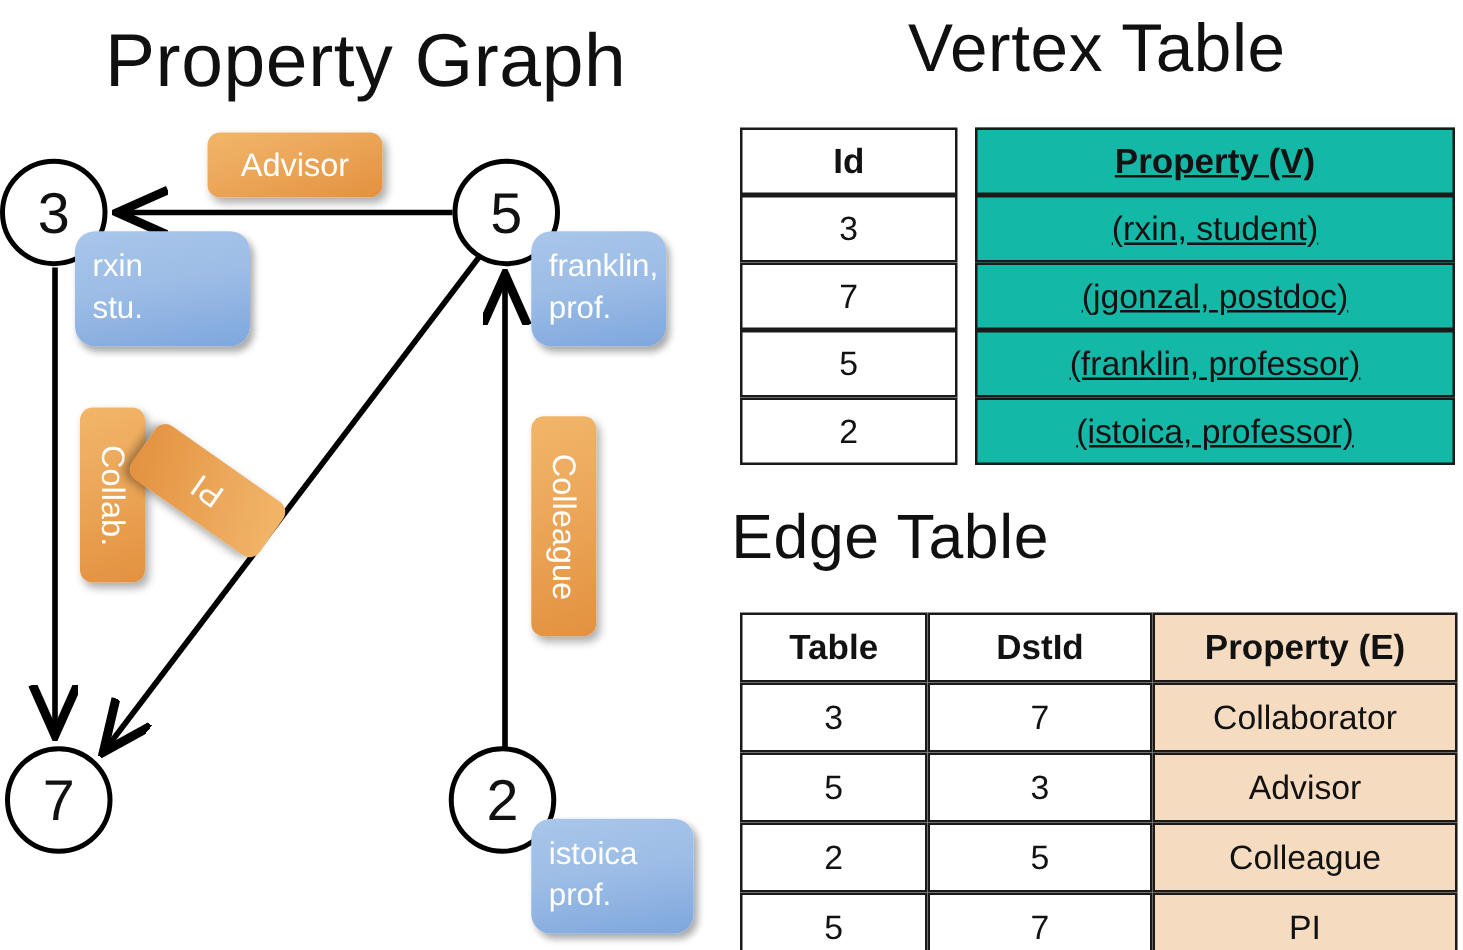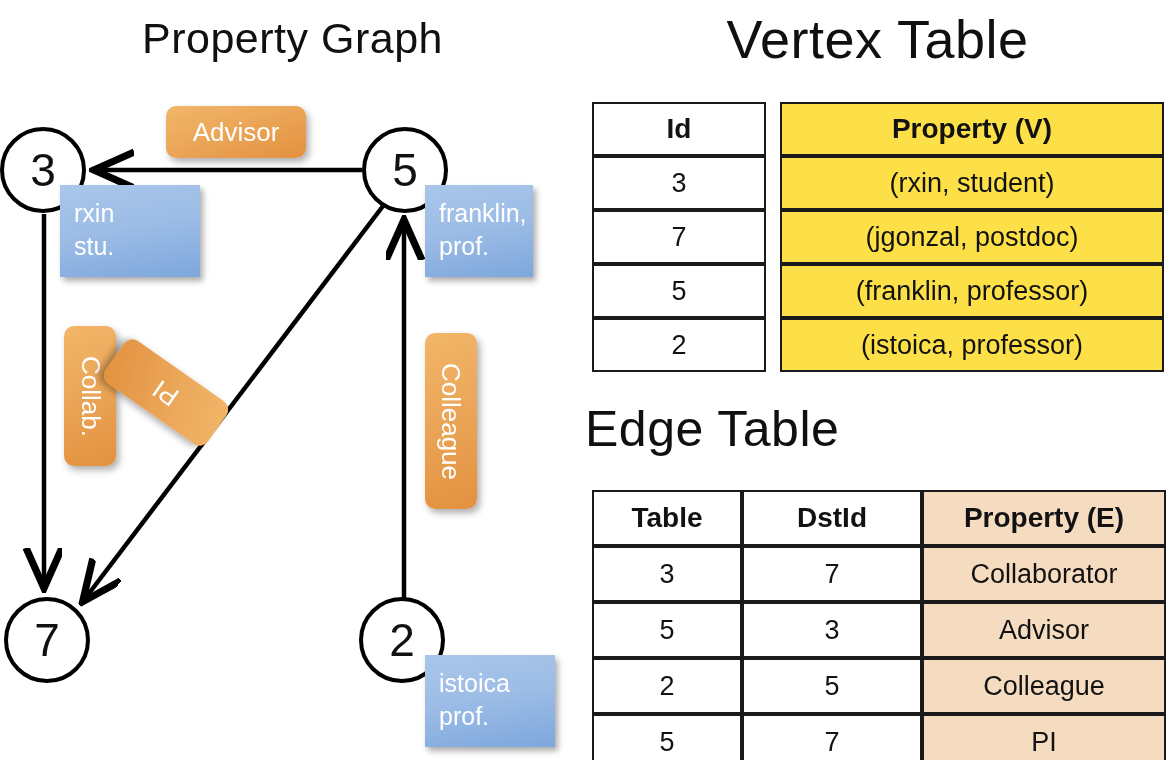--- a/index.html
+++ b/index.html
@@ -23,21 +23,21 @@
     font-weight: 300;
     color: #101010;
     letter-spacing: 0.5px;
     white-space: nowrap;
   }
   #title-property-graph {
     left: 0px;
     top: 14px;
     width: 585px;
     text-align: center;
-    font-size: 43px;
+    font-size: 60px;
   }
   #title-vertex-table {
     left: 585px;
     top: 8px;
     width: 585px;
     text-align: center;
     font-size: 54px;
   }
   #title-edge-table {
     left: 585px;
@@ -75,21 +75,21 @@
     justify-content: center;
     font-size: 46px;
     font-weight: 300;
     color: #111;
     z-index: 5;
   }
 
   
   .prop-box {
     position: absolute;
-    border-radius: 0;
+    border-radius: 16px;
     background: linear-gradient(170deg, #a9c6ea 0%, #9dbde6 45%, #7ea7dd 100%);
     box-shadow: 3px 4px 6px rgba(0,0,0,0.33);
     color: #ffffff;
     font-size: 25px;
     line-height: 1.3;
     padding: 12px 14px;
     box-sizing: border-box;
     z-index: 8;
   }
   .prop-box span { display: block; white-space: nowrap; }
@@ -131,21 +131,21 @@
     vertical-align: middle;
     font-weight: 400;
     font-size: 27px;
     color: #121212;
     font-family: "Liberation Sans", sans-serif;
   }
   .tbl th {
     font-weight: 700;
     font-size: 28px;
   }
-  .blue-cell { background: #fde047; }
+  .blue-cell { background: #14b8a6; text-decoration: underline; }
   .orange-cell { background: #f5dcc1; }
   .white-cell { background: #ffffff; }
 
   
   #vertex-id-table { left: 592px; top: 102px; }
   #vertex-id-table td, #vertex-id-table th { width: 170px; height: 50px; }
   #vertex-prop-table { left: 780px; top: 102px; }
   #vertex-prop-table td, #vertex-prop-table th { width: 380px; height: 50px; }
 
   

